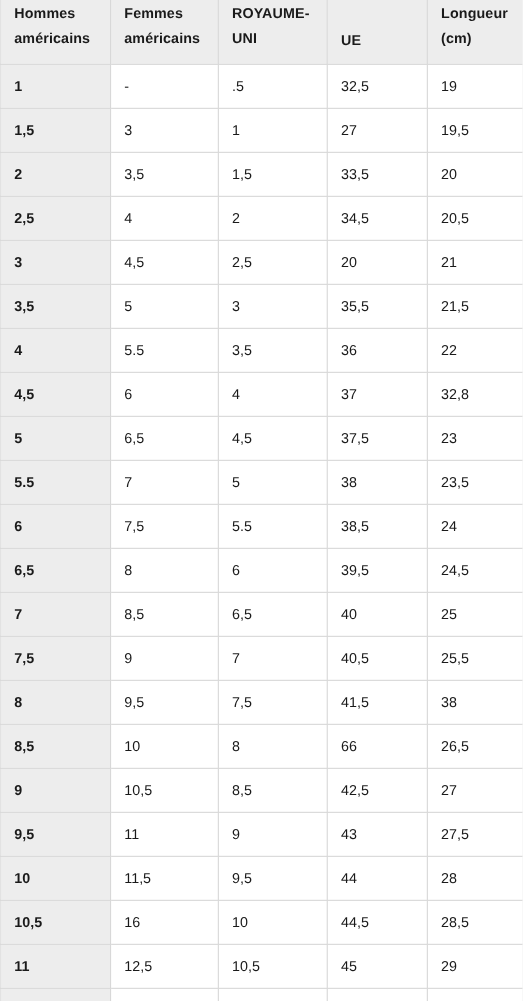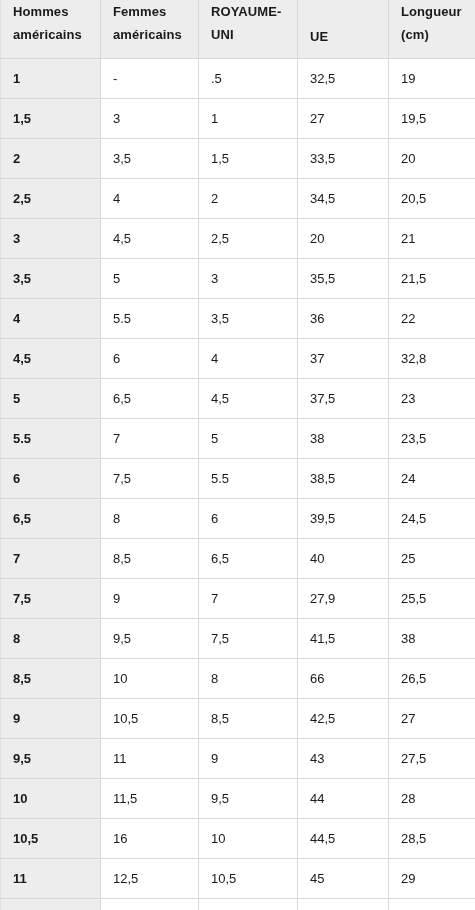--- a/index.html
+++ b/index.html
@@ -182,21 +182,21 @@
         <td class="rowhead">7</td>
         <td>8,5</td>
         <td>6,5</td>
         <td>40</td>
         <td>25</td>
       </tr>
       <tr>
         <td class="rowhead">7,5</td>
         <td>9</td>
         <td>7</td>
-        <td>27,9</td>
+        <td>40,5</td>
         <td>25,5</td>
       </tr>
       <tr>
         <td class="rowhead">8</td>
         <td>9,5</td>
         <td>7,5</td>
         <td>41,5</td>
         <td>38</td>
       </tr>
       <tr>

